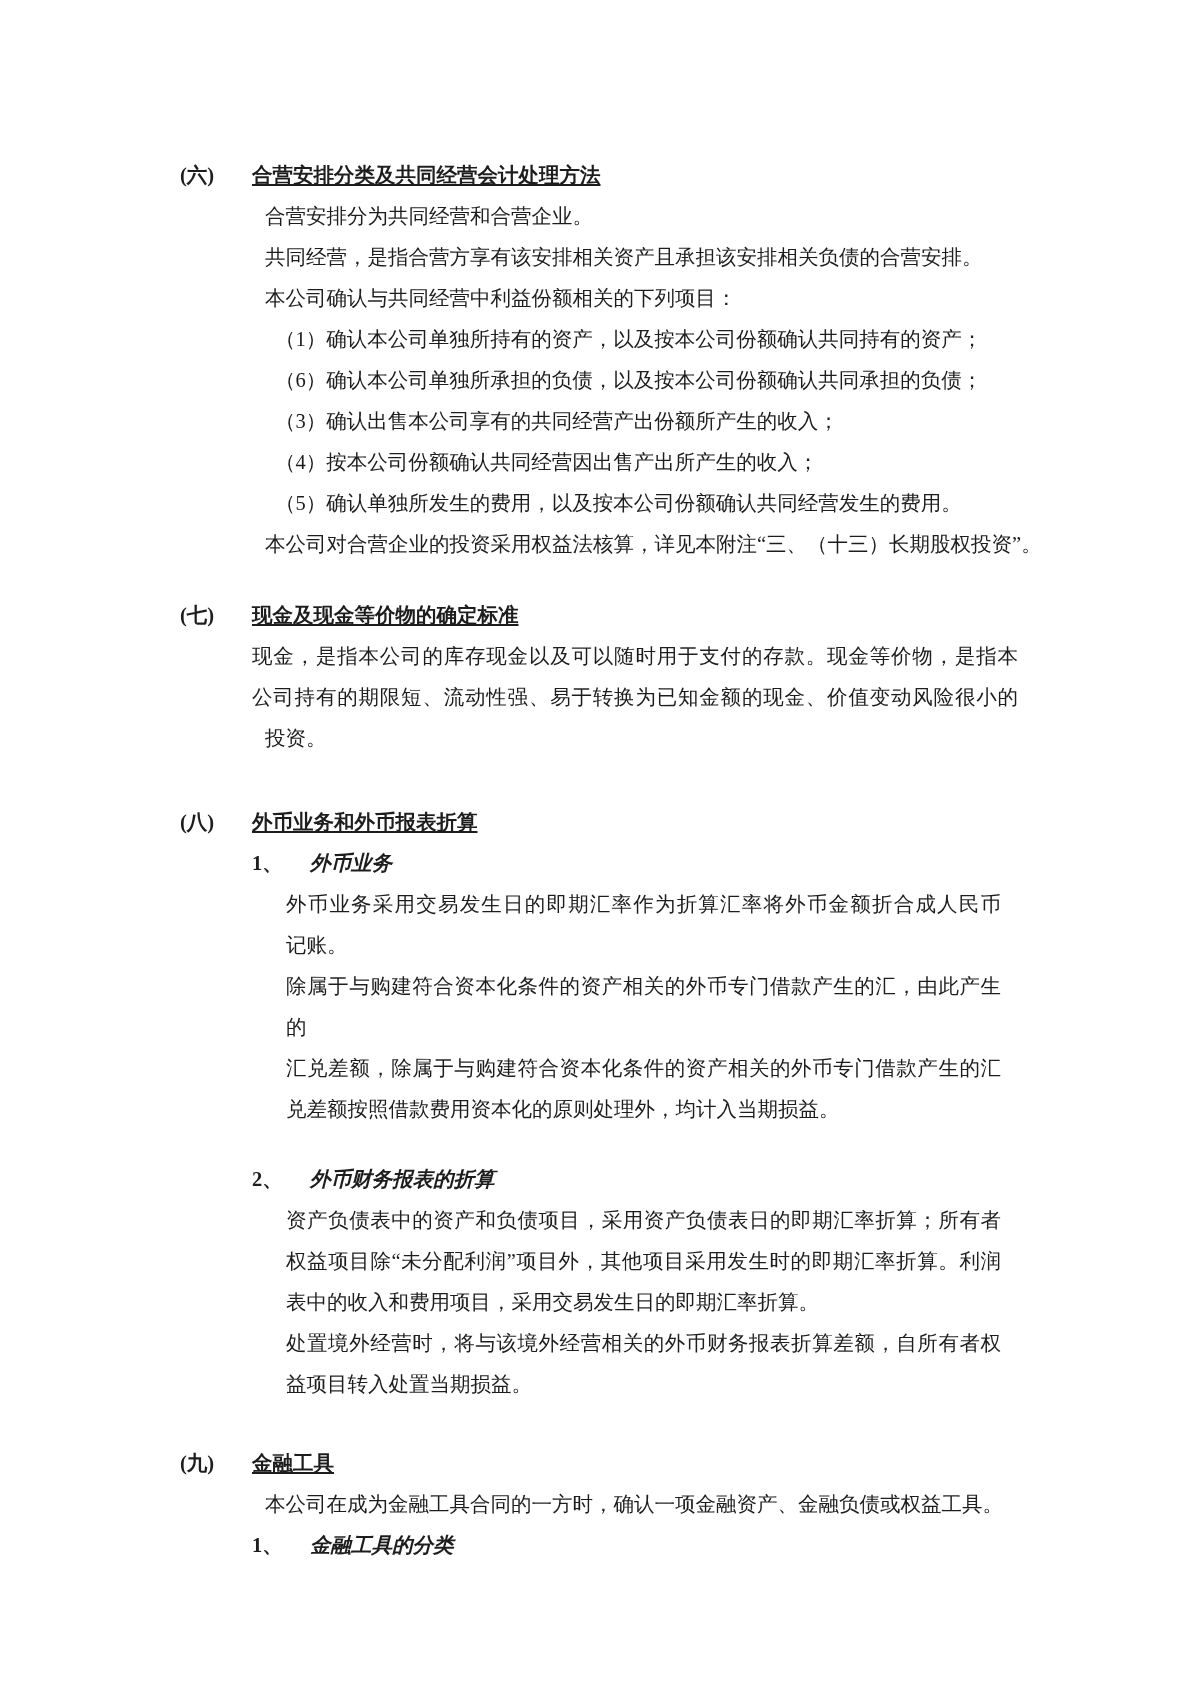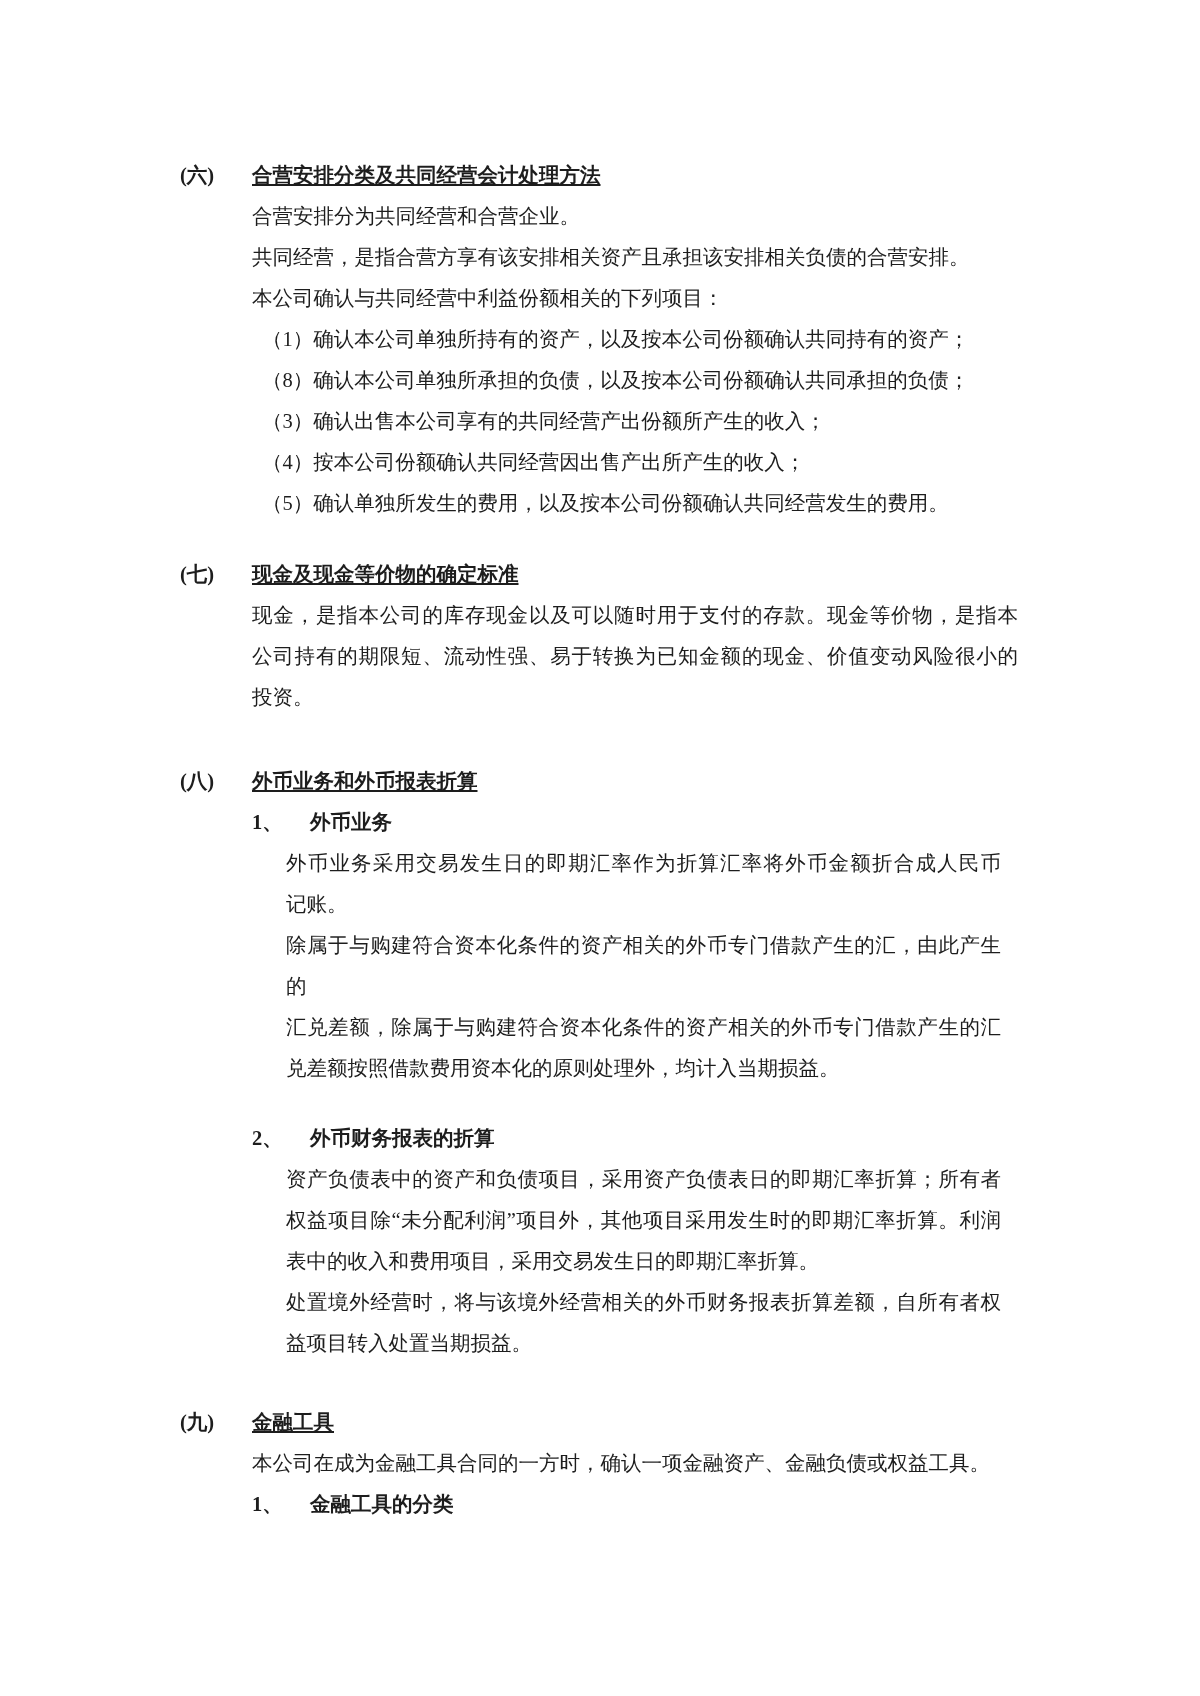--- a/index.html
+++ b/index.html
@@ -45,61 +45,64 @@
   .line {
     width: 766px;
   }
   .line.fill {
     text-align: justify;
     text-align-last: justify;
   }
   .line.end {
     white-space: nowrap;
     text-align: left;
+    margin-left: 13px;
   }
   .line.item {
     width: 756px;
     padding-left: 10px;
   }
   .line.sub {
     margin-left: 34px;
     width: 715px;
   }
   .sub-heading {
     display: flex;
     font-weight: 700;
   }
   .sub-num {
     flex: 0 0 58px;
     width: 58px;
   }
   .sub-title {
     white-space: nowrap;
+    font-style: italic;
   }
   .gap {
     height: 29px;
   }
 </style>
 </head>
 <body>
 
 <div class="page">
   <div id="doc">
       <div class="section s0">
         <div class="label-col">(六)</div>
         <div class="content-col">
           <div class="section-title">合营安排分类及共同经营会计处理方法</div>
           <div class="line end">合营安排分为共同经营和合营企业。</div>
           <div class="line end">共同经营，是指合营方享有该安排相关资产且承担该安排相关负债的合营安排。</div>
           <div class="line end">本公司确认与共同经营中利益份额相关的下列项目：</div>
           <div class="line end item">（1）确认本公司单独所持有的资产，以及按本公司份额确认共同持有的资产；</div>
-          <div class="line end item">（8）确认本公司单独所承担的负债，以及按本公司份额确认共同承担的负债；</div>
+          <div class="line end item">（6）确认本公司单独所承担的负债，以及按本公司份额确认共同承担的负债；</div>
           <div class="line end item">（3）确认出售本公司享有的共同经营产出份额所产生的收入；</div>
           <div class="line end item">（4）按本公司份额确认共同经营因出售产出所产生的收入；</div>
           <div class="line end item">（5）确认单独所发生的费用，以及按本公司份额确认共同经营发生的费用。</div>
+          <div class="line end">本公司对合营企业的投资采用权益法核算，详见本附注“三、（十三）长期股权投资”。</div>
         </div>
       </div>
       <div class="section s1">
         <div class="label-col">(七)</div>
         <div class="content-col">
           <div class="section-title">现金及现金等价物的确定标准</div>
           <div class="line fill">现金，是指本公司的库存现金以及可以随时用于支付的存款。现金等价物，是指本</div>
           <div class="line fill">公司持有的期限短、流动性强、易于转换为已知金额的现金、价值变动风险很小的</div>
           <div class="line end">投资。</div>
         </div>

